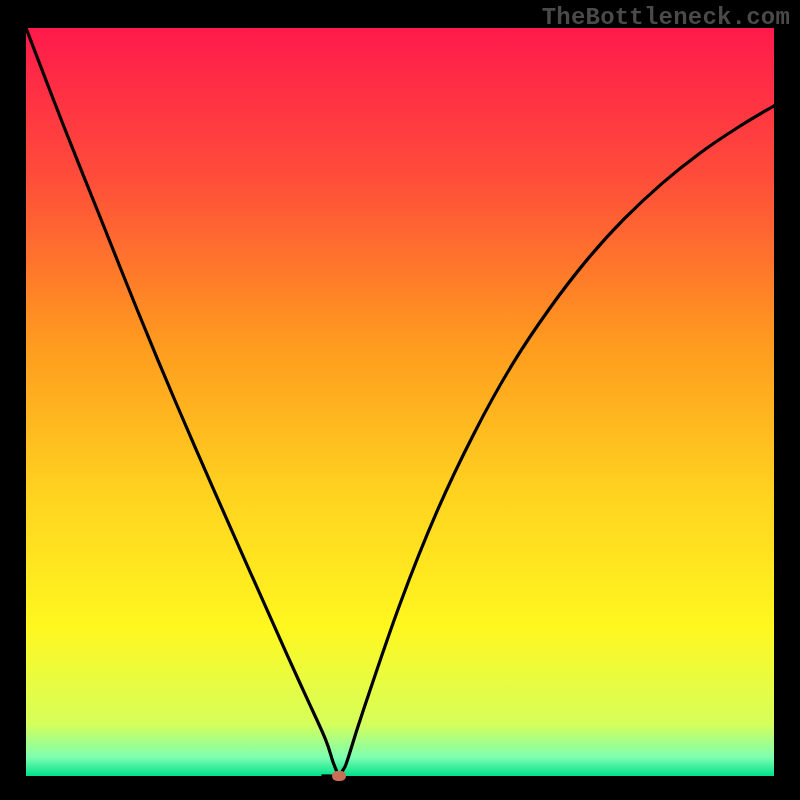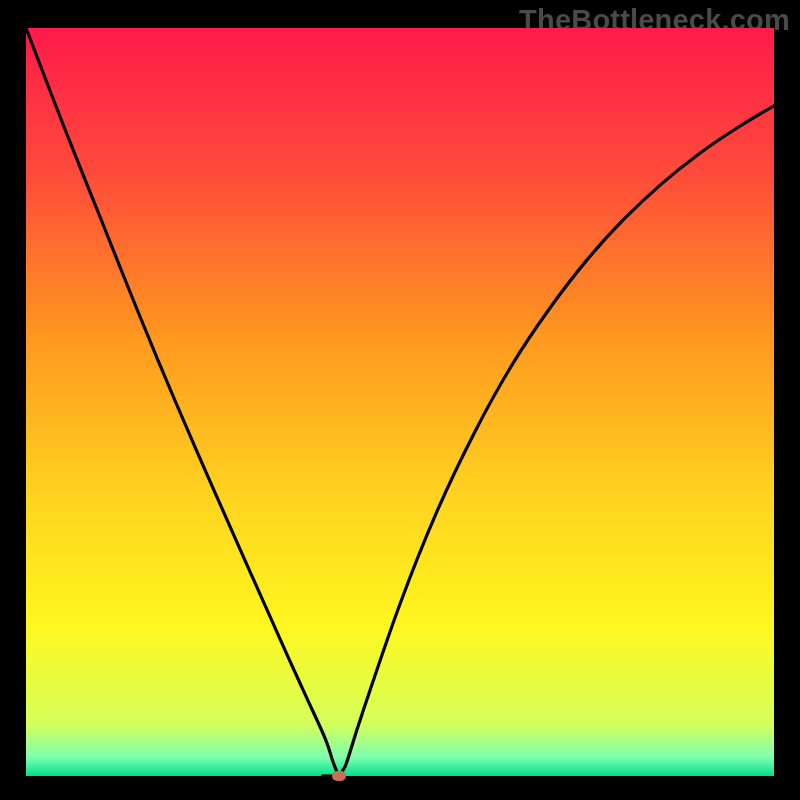--- a/index.html
+++ b/index.html
@@ -15,24 +15,25 @@
     position: relative;
     width: 800px;
     height: 800px;
     background: #000;
   }
   .watermark {
     position: absolute;
     top: 4px;
     right: 10px;
     color: #4a4a4a;
-    font-size: 29px;
+    font-size: 24px;
     font-weight: 600;
     letter-spacing: 0.2px;
     user-select: none;
+    font-family: Liberation Mono, monospace;
   }
   .plot {
     position: absolute;
     left: 26px;
     top: 28px;
     width: 748px;
     height: 748px;
   }
   .marker {
     position: absolute;

